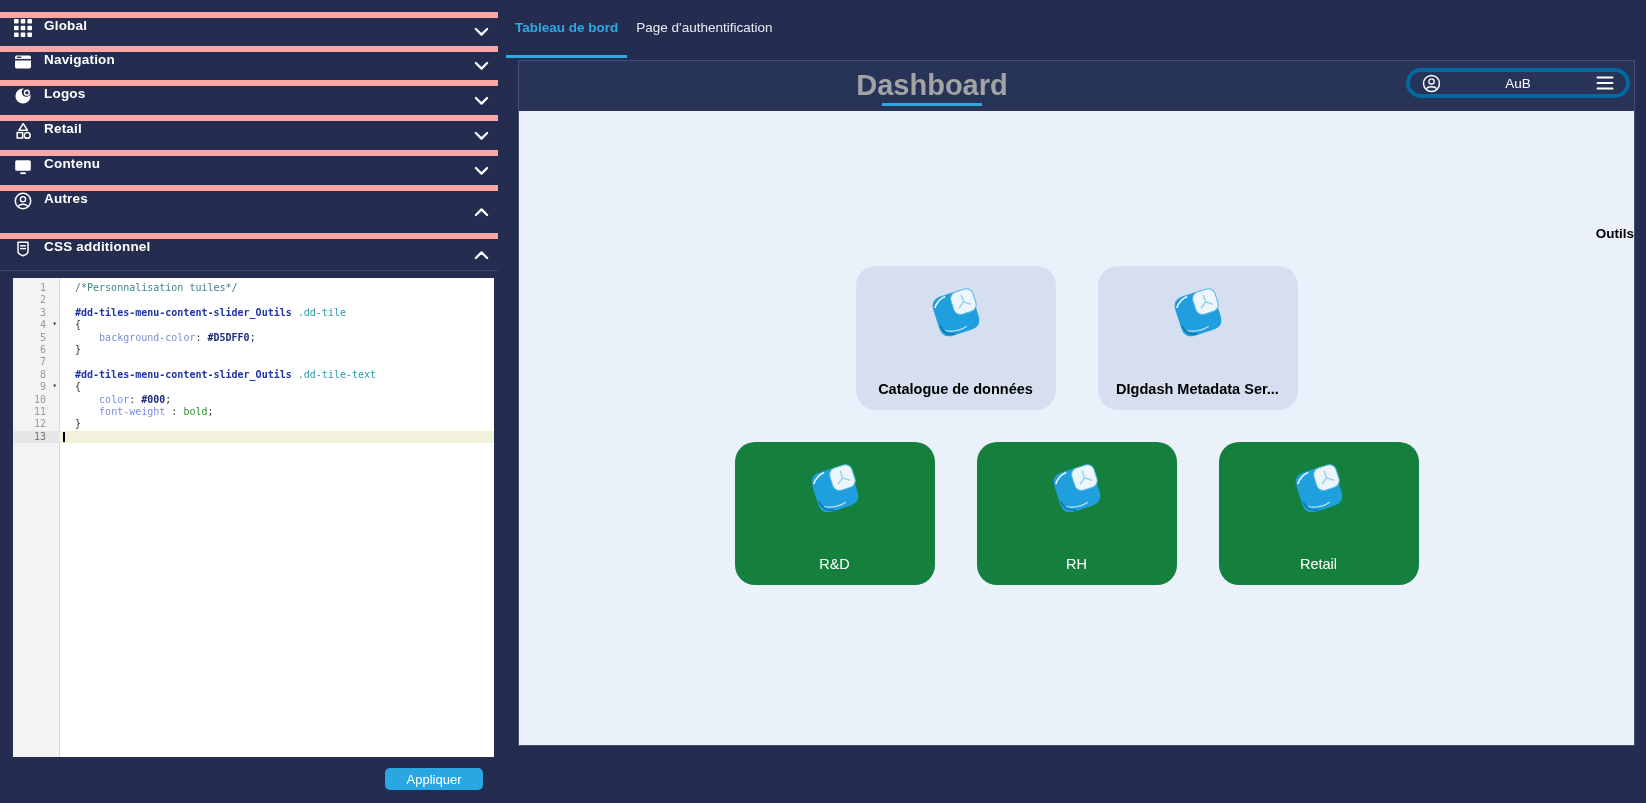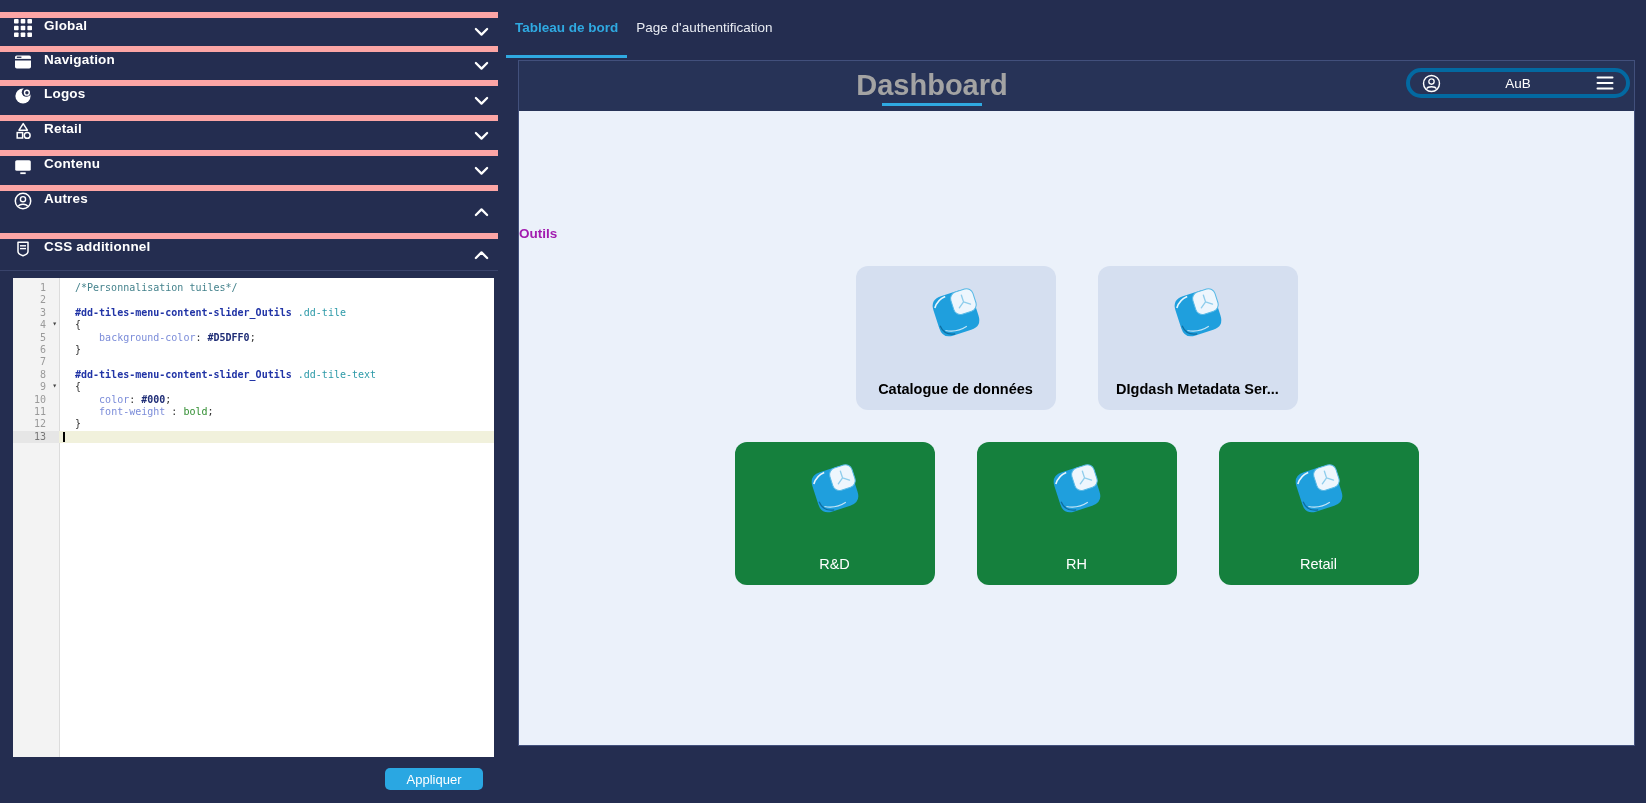--- a/index.html
+++ b/index.html
@@ -63,27 +63,27 @@
   .title-underline{position:absolute;left:413px;transform:translateX(-50%);top:42px;
                    width:100px;height:3px;background:#2fa9e1}
   .user-pill{position:absolute;right:4px;top:7px;width:224px;height:30px;
              border:4px solid #0369a1;border-radius:15px;display:flex;align-items:center;
              box-sizing:border-box;cursor:pointer}
   .pill-user-icon{margin-left:12px;width:19px;height:19px}
   .pill-label{flex:1;text-align:center;color:#fff;font-size:13.5px}
   .pill-menu-icon{margin-right:11px;width:20px;height:16px}
 
   .panel-content{position:absolute;left:0;right:0;top:50px;bottom:0;background:#ebf1fa;overflow:hidden}
-  .dash-heading{margin:0;text-align:left;font-size:13.5px;font-weight:700;color:#a21caf}
+  .dash-heading{margin:0;text-align:right;font-size:13.5px;font-weight:700;color:#000000}
   .dash-row{display:flex;justify-content:center;gap:42px}
   .sec-0 .dash-heading{margin-top:115px}
   .sec-0 .dash-row{margin-top:25px}
   .sec-1 .dash-heading{margin-top:49px}
   .sec-1 .dash-row{margin-top:32px}
-  .tile{width:200px;height:144px;border-radius:12px;position:relative;cursor:pointer}
+  .tile{width:200px;height:144px;border-radius:20px;position:relative;cursor:pointer}
   .dash-row.light .tile{background:#d5dff0}
   .dash-row.dark .tile{background:#15803d;height:143px}
   .cube{position:absolute;left:50%;top:14px;transform:translateX(-50%);width:66px;height:66px}
   .tile-label{position:absolute;left:6px;right:6px;bottom:13px;text-align:center;font-size:14.5px;
               white-space:nowrap;overflow:hidden}
   .dash-row.light .tile-label{color:#000;font-weight:700}
   .dash-row.dark .tile-label{color:#fff;font-weight:400}
 </style>
 </head>
 <body>

